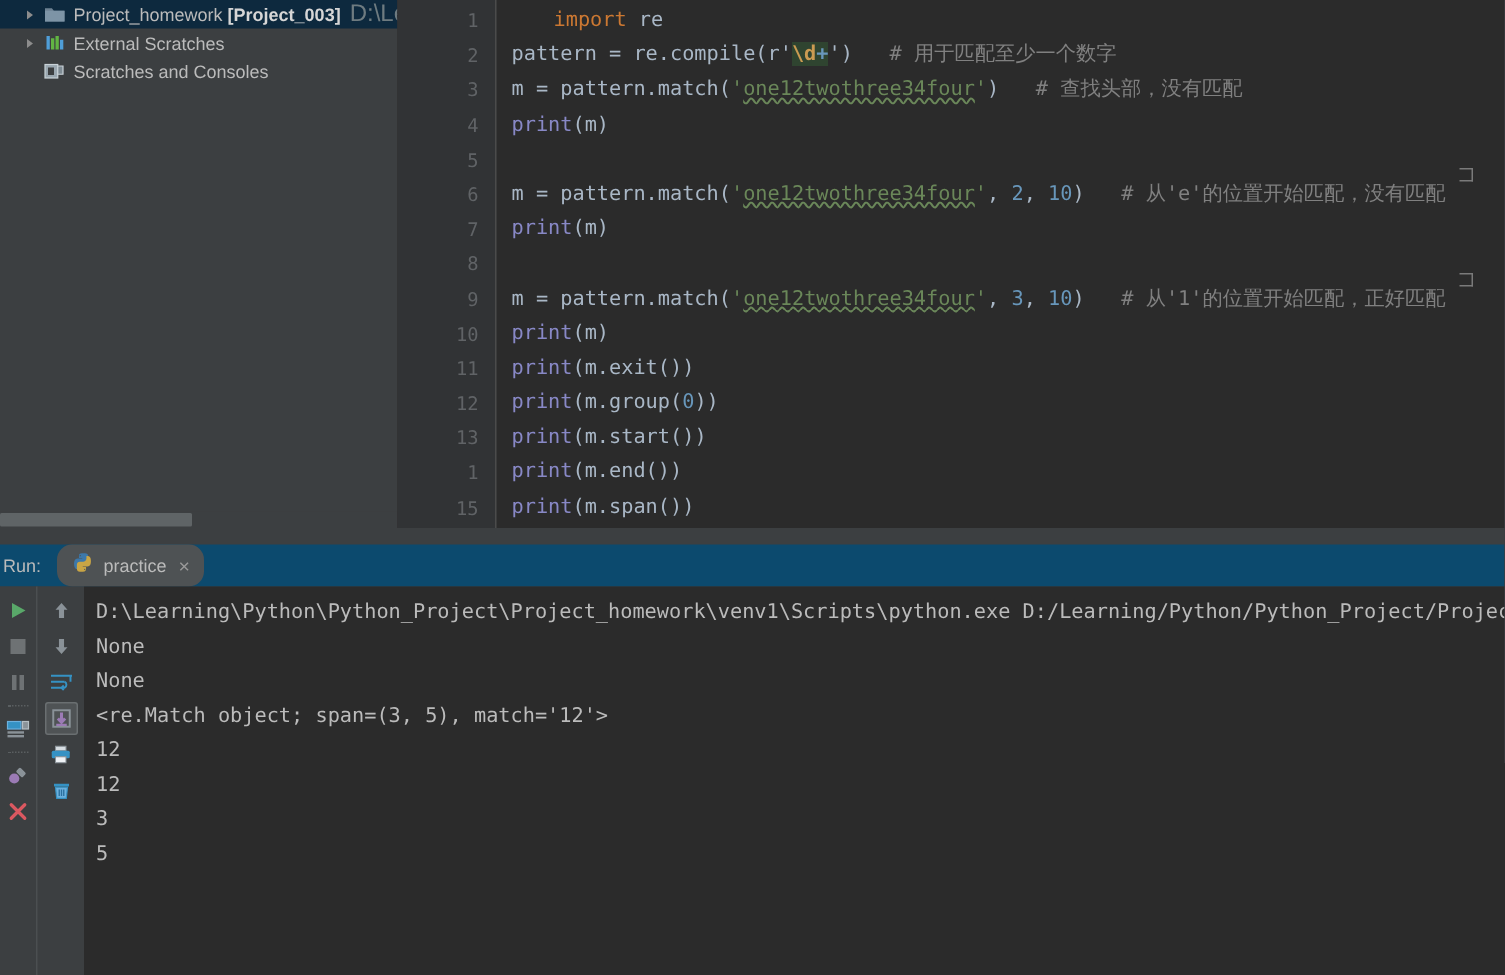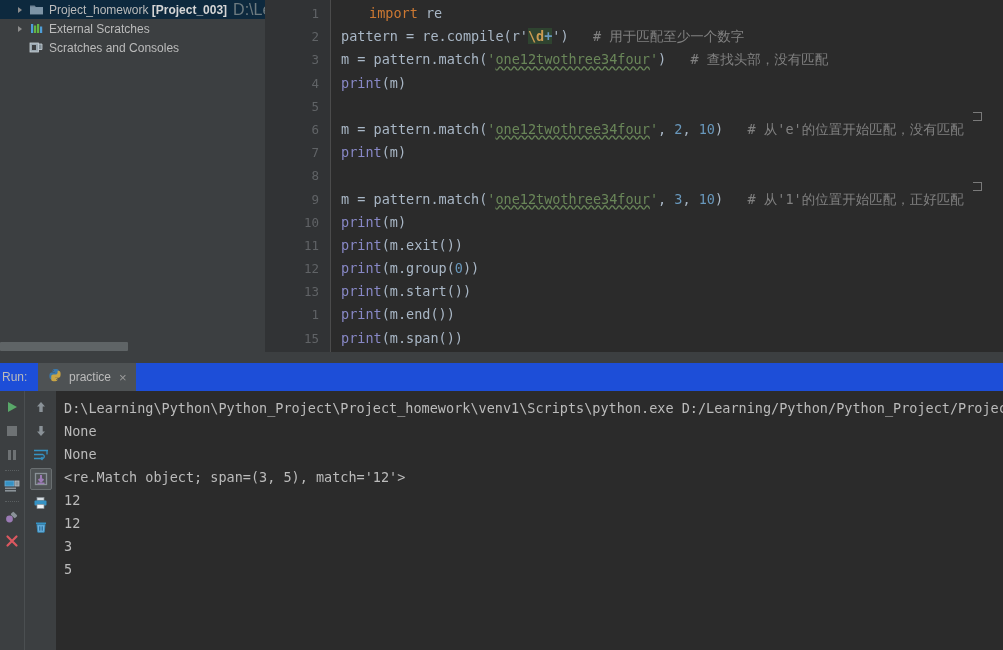--- a/index.html
+++ b/index.html
@@ -182,36 +182,37 @@
     left: 0; top: 363px;
     width: 1003px;
     height: 287px;
     background: #3c3f41;
   }
 
   .run-header {
     height: 28px;
     display: flex;
     align-items: center;
-    background: #1d4ed8;
+    background: #0c4a6e;
     position: relative;
   }
   .run-title {
     font-size: 12px;
     color: #bbbbbb;
     padding-left: 2px;
     width: 38px;
   }
   .run-tab {
     display: flex;
     align-items: center;
     height: 28px;
     padding: 0 8px 0 10px;
     background: #4e5254;
     gap: 7px;
+    border-radius: 10px;
   }
   .run-tab-label {
     font-size: 12px;
     color: #bbbbbb;
   }
   .tab-close {
     font-size: 13px;
     color: #9a9a9a;
     line-height: 1;
     padding: 0 1px;

